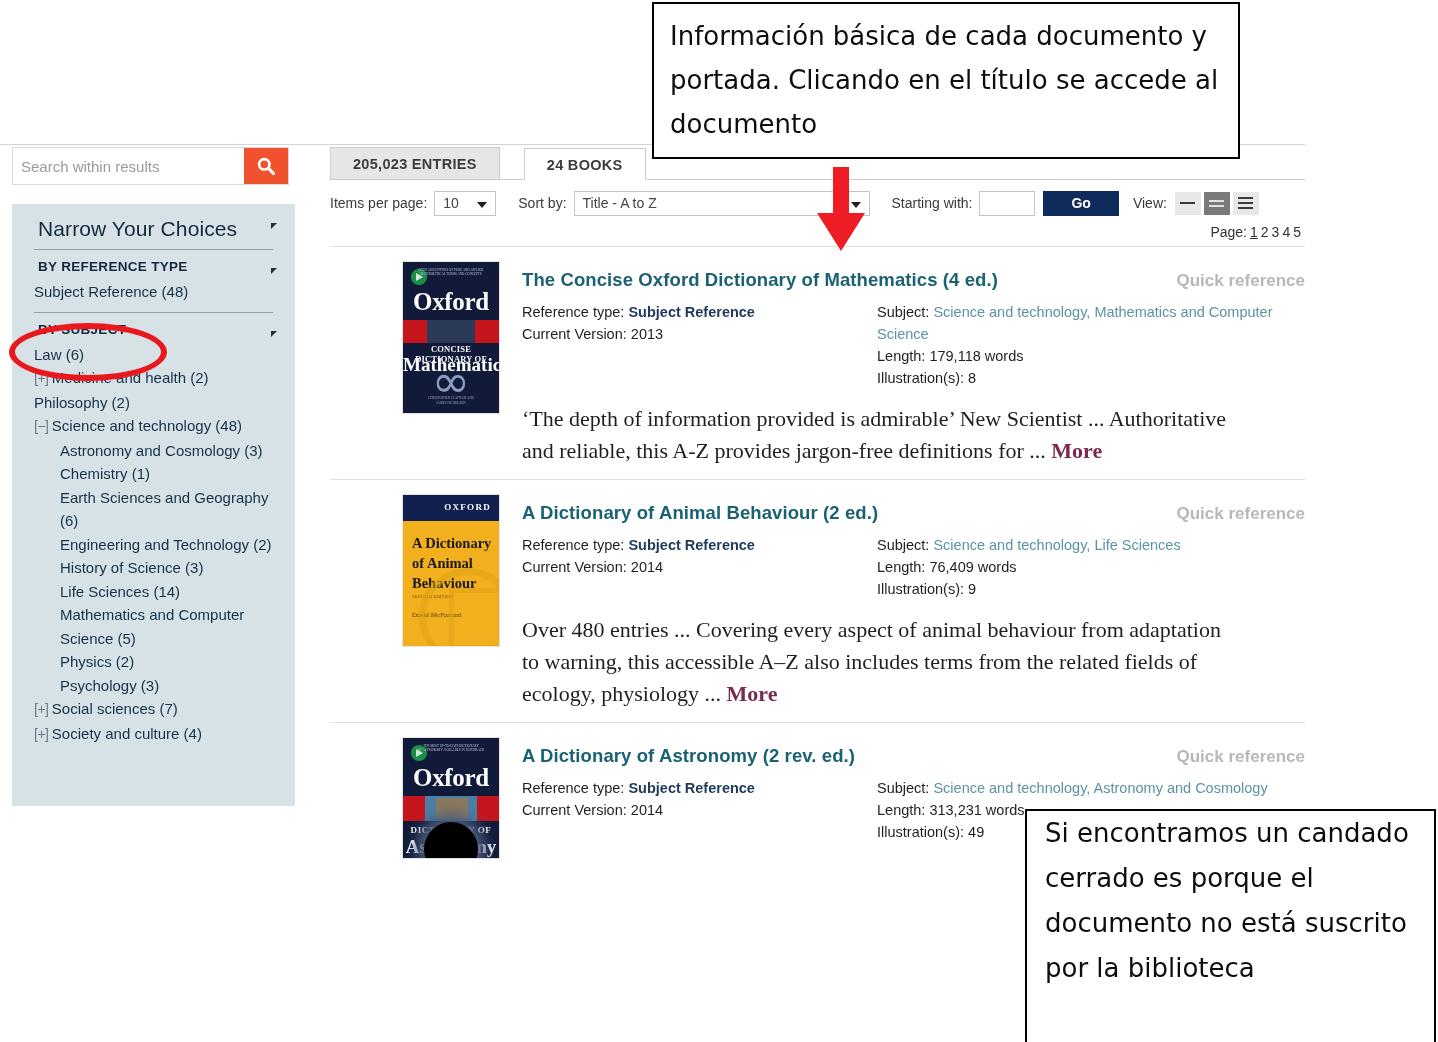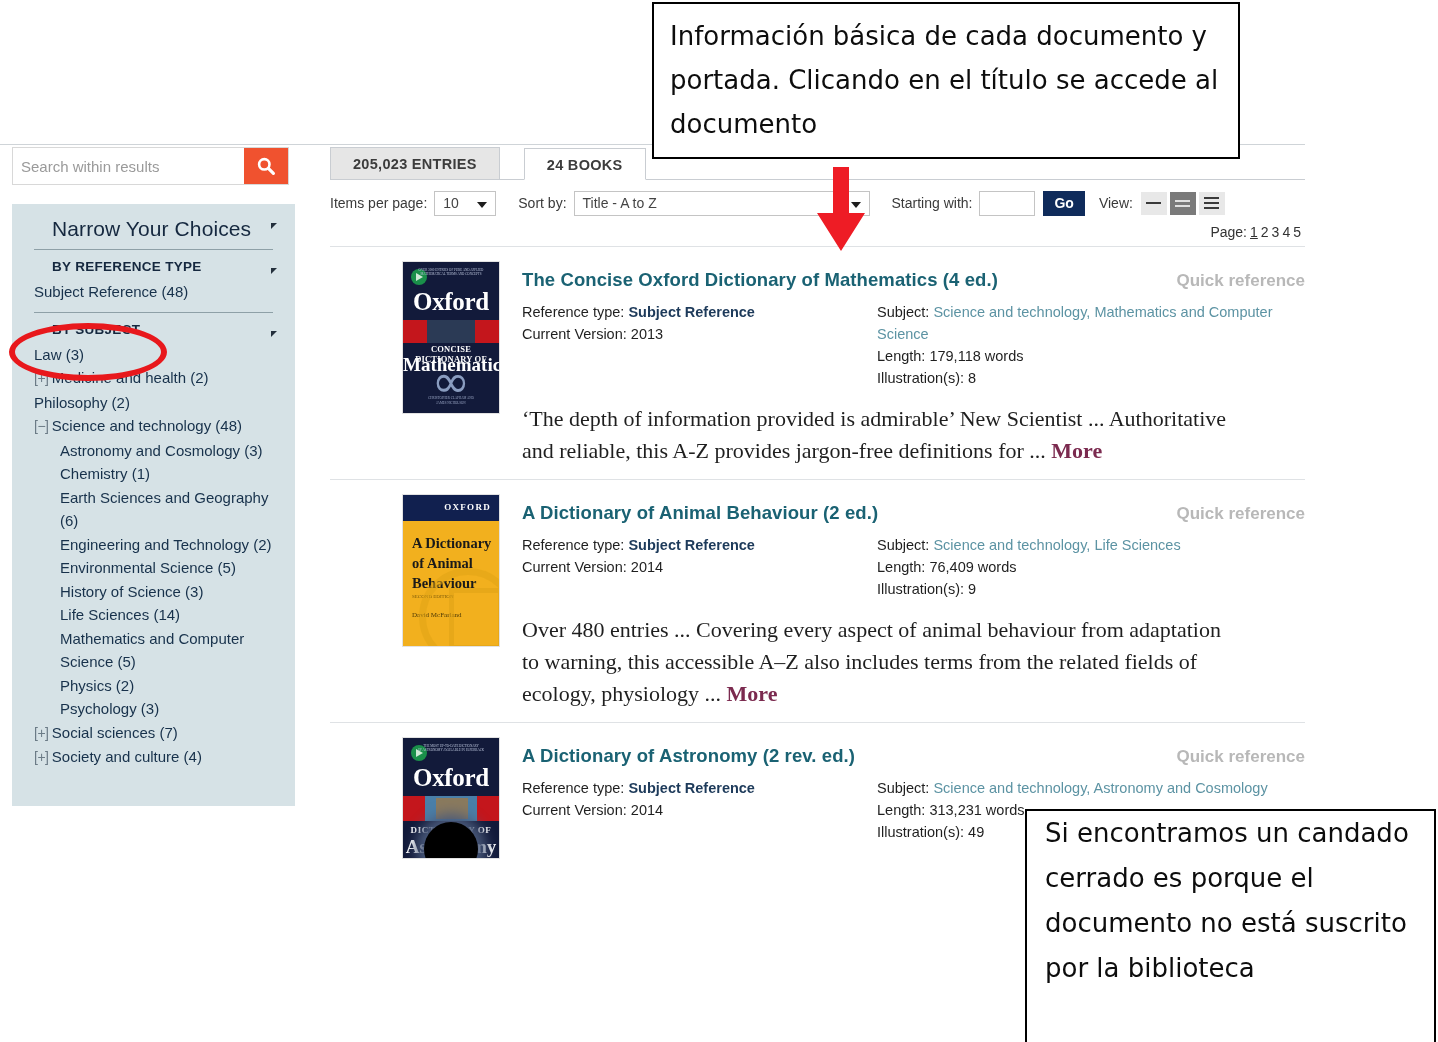--- a/index.html
+++ b/index.html
@@ -79,21 +79,21 @@
     overflow: hidden;
   }
   .facet-title {
     font-size: 21px;
     color: #15283f;
     padding: 3px 22px 0 22px;
     letter-spacing: 0.1px;
   }
   .facet-head {
     position: relative;
-    padding: 0 18px;
+    padding: 0 4px;
   }
   .caret {
     position: absolute;
     right: 18px;
     top: 9px;
     width: 0; height: 0;
     border-left: 6px solid #24303d;
     border-bottom: 6px solid transparent;
   }
   .facet-hr {
@@ -215,21 +215,21 @@
     font-family: "Liberation Sans", sans-serif;
     font-size: 14px;
     padding: 0 5px;
     outline: none;
   }
   .go-btn {
     background: #0f2b5b;
     color: #fff;
     border: 0;
     height: 25px;
-    padding: 0 11px;
+    padding: 0 28px;
     font-family: "Liberation Sans", sans-serif;
     font-size: 14px;
     font-weight: bold;
     cursor: pointer;
     margin-right: 14px;
   }
   .view-label { margin-right: 8px; }
   .view-btn {
     width: 26px;
     height: 23px;
@@ -458,29 +458,28 @@
       </li>
     </ul>
 
     <div class="facet-hr"></div>
 
     <div class="facet-head">
       <div class="facet-sub">BY SUBJECT</div>
       <span class="caret"></span>
     </div>
     <ul class="facet-list" id="subject-list">
-        <li class=""><span class="facet-link">Law (3)</span></li>
+        <li class=""><span class="facet-link">Law (6)</span></li>
         <li class=""><span class="tog">[+] </span><span class="facet-link">Medicine and health (2)</span></li>
         <li class=""><span class="facet-link">Philosophy (2)</span></li>
         <li class=""><span class="tog">[−] </span><span class="facet-link">Science and technology (48)</span></li>
         <li class="indent"><span class="facet-link">Astronomy and Cosmology (3)</span></li>
         <li class="indent"><span class="facet-link">Chemistry (1)</span></li>
         <li class="indent"><span class="facet-link">Earth Sciences and Geography (6)</span></li>
         <li class="indent"><span class="facet-link">Engineering and Technology (2)</span></li>
-        <li class="indent"><span class="facet-link">Environmental Science (5)</span></li>
         <li class="indent"><span class="facet-link">History of Science (3)</span></li>
         <li class="indent"><span class="facet-link">Life Sciences (14)</span></li>
         <li class="indent"><span class="facet-link">Mathematics and Computer Science (5)</span></li>
         <li class="indent"><span class="facet-link">Physics (2)</span></li>
         <li class="indent"><span class="facet-link">Psychology (3)</span></li>
         <li class=""><span class="tog">[+] </span><span class="facet-link">Social sciences (7)</span></li>
         <li class=""><span class="tog">[+] </span><span class="facet-link">Society and culture (4)</span></li>
       </ul>
 
   </div>

